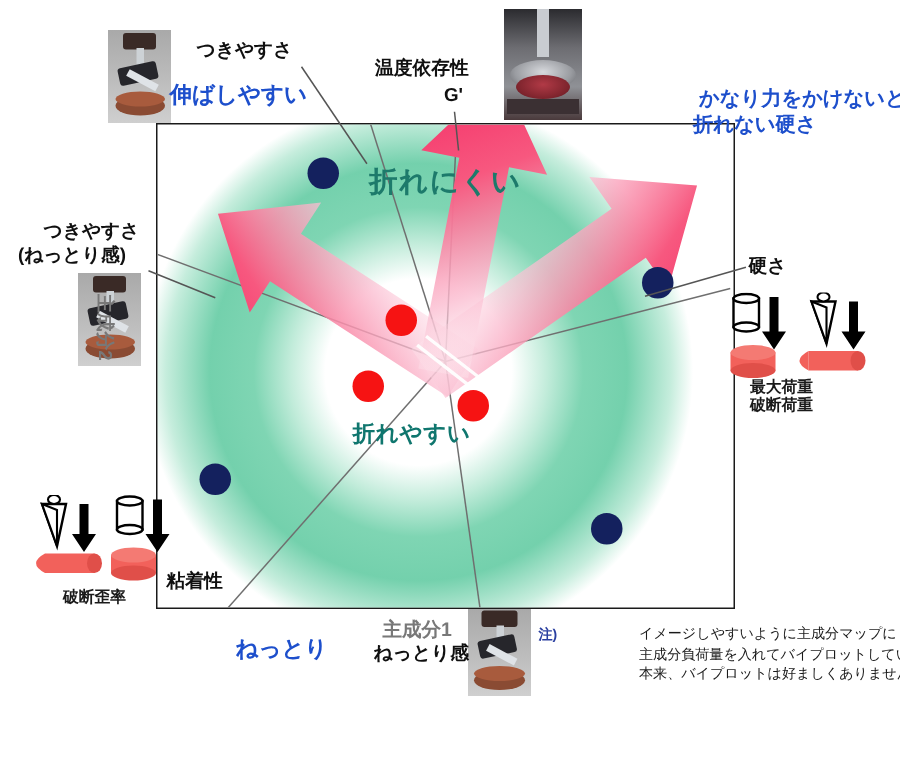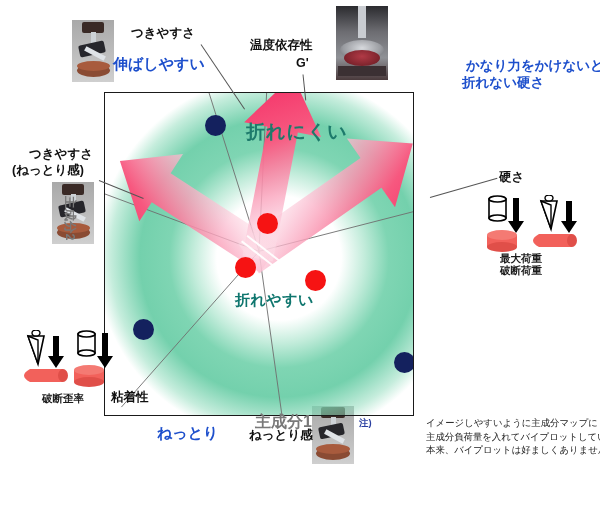--- a/index.html
+++ b/index.html
@@ -6,21 +6,21 @@
   body{
     width:600px;height:515px;position:relative;overflow:hidden;
     background:#ffffff;
     font-family:"Liberation Sans","DejaVu Sans",sans-serif;
     -webkit-font-smoothing:none;
   }
   #stage{position:absolute;left:0;top:0;width:600px;height:515px;}
 
   
   .plot-box{
-    position:absolute;left:104px;top:92px;width:310px;height:324px;
+    position:absolute;left:104px;top:82px;width:386px;height:324px;
     border:1.5px solid #1a1a1a;box-sizing:border-box;background:transparent;
     overflow:hidden;
   }
   
   .green-cloud{
     position:absolute;left:-12px;top:-18px;width:372px;height:366px;
     border-radius:50%;
     background:radial-gradient(closest-side circle at 50% 50%,
         rgba(255,255,255,1) 0%,
         rgba(255,255,255,1) 34%,
@@ -38,21 +38,21 @@
   .pt.navy{background:#14215e;}
   .pt.red{background:#f61313;}
 
   
   .lbl{position:absolute;white-space:nowrap;line-height:1.22;}
   .lbl.blk{color:#101010;font-weight:bold;font-size:12.5px;}
   .lbl.blue{color:#1d4fcc;font-weight:bold;font-size:15px;}
   .lbl.blue-sm{color:#1d4fcc;font-weight:bold;font-size:13.5px;}
   .lbl.teal{color:#1d7a6b;font-weight:bold;font-size:19px;letter-spacing:1px;}
   .lbl.red{color:#0f766e;font-weight:bold;font-size:15px;letter-spacing:.5px;}
-  .lbl.grey{color:#787878;font-weight:bold;font-size:16px;}
+  .lbl.grey{color:#787878;font-weight:bold;font-size:13px;}
   .lbl.tiny{color:#1a1a1a;font-weight:bold;font-size:10.5px;}
 
   .axis-v{
     position:absolute;left:78px;top:196px;
     color:#787878;font-weight:bold;font-size:12.5px;
     transform:rotate(90deg);transform-origin:left top;white-space:nowrap;
   }
 
   
   .leader{position:absolute;background:#555;height:1px;transform-origin:left center;}

